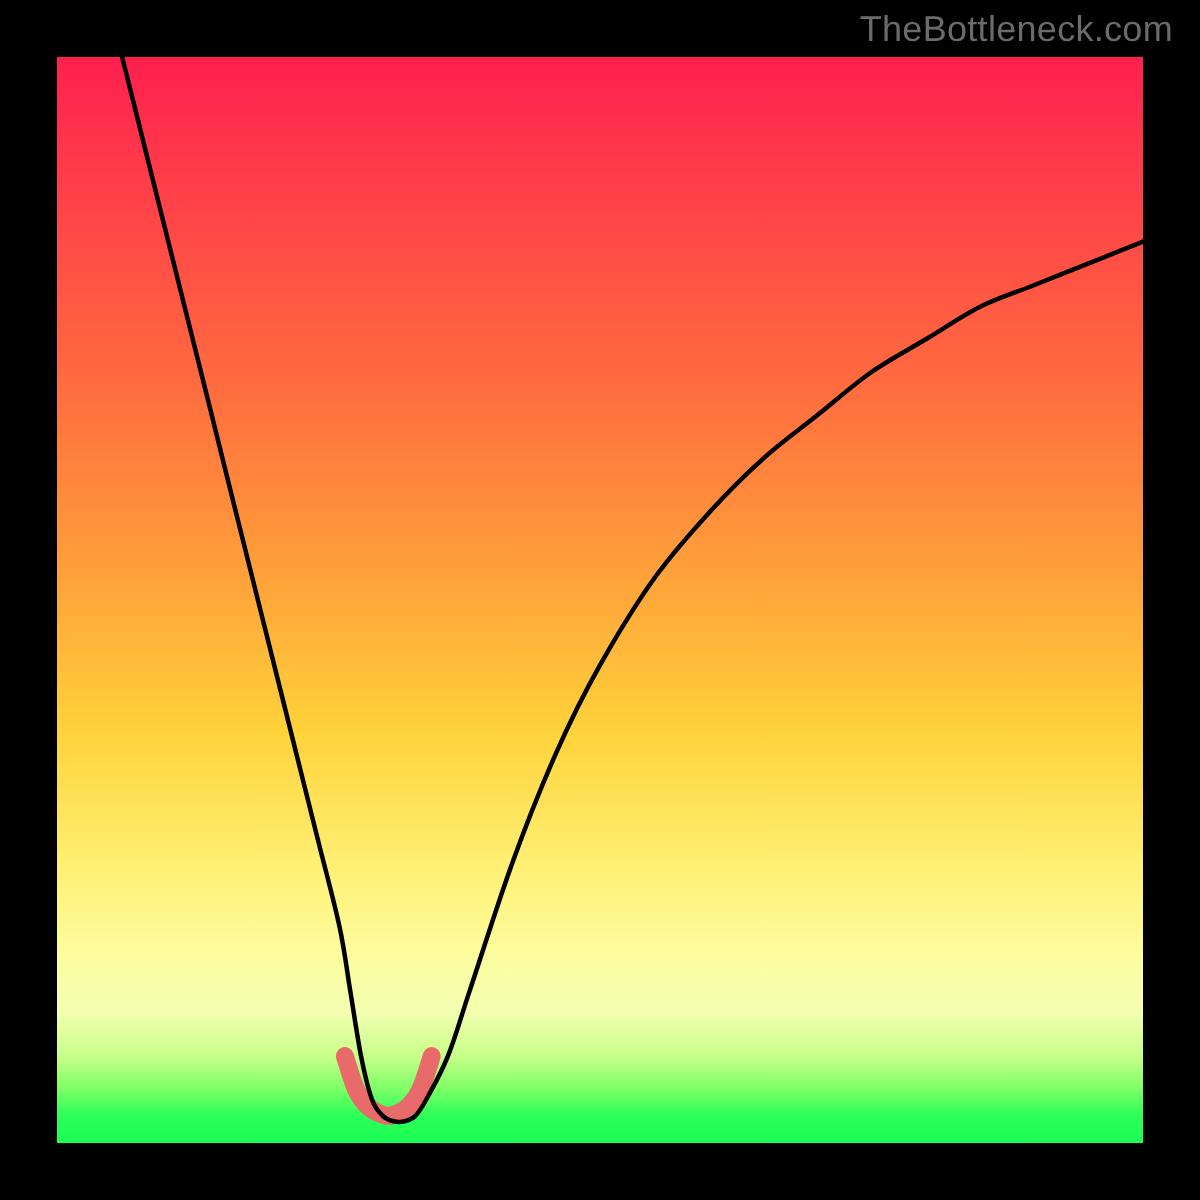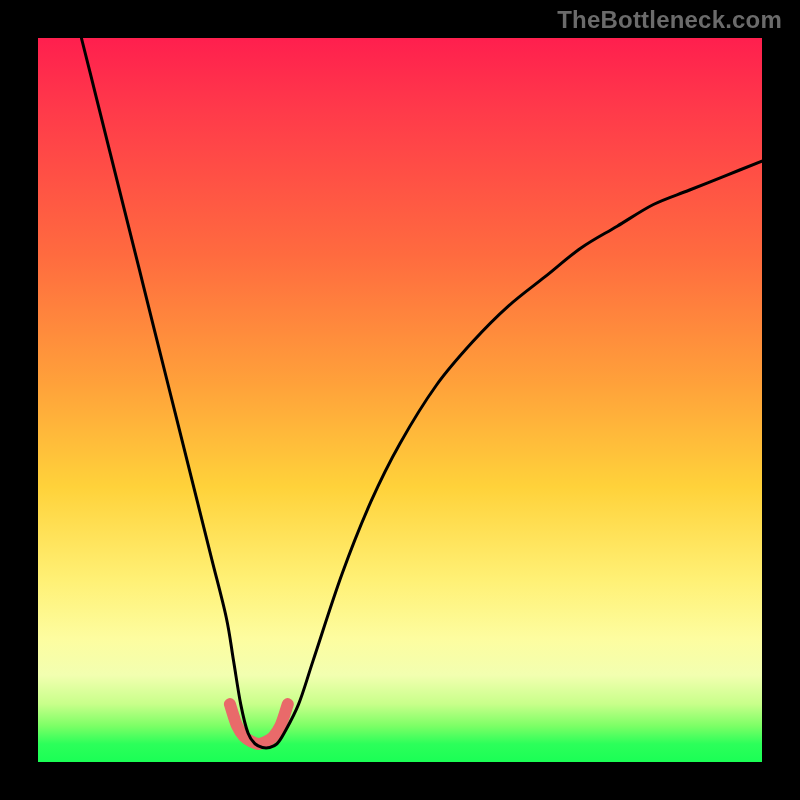--- a/index.html
+++ b/index.html
@@ -42,21 +42,21 @@
       #1aff55 100%
     );
   }
   .watermark {
     position: absolute;
     top: 6px;
     right: 18px;
     color: #6b6b6b;
     font-size: 24px;
     letter-spacing: 0.2px;
-    font-weight: 700;
+    font-weight: 400;
     user-select: none;
   }
   svg.curve {
     position: absolute;
     left: 0;
     top: 0;
     width: 724px;
     height: 724px;
     overflow: visible;
   }

